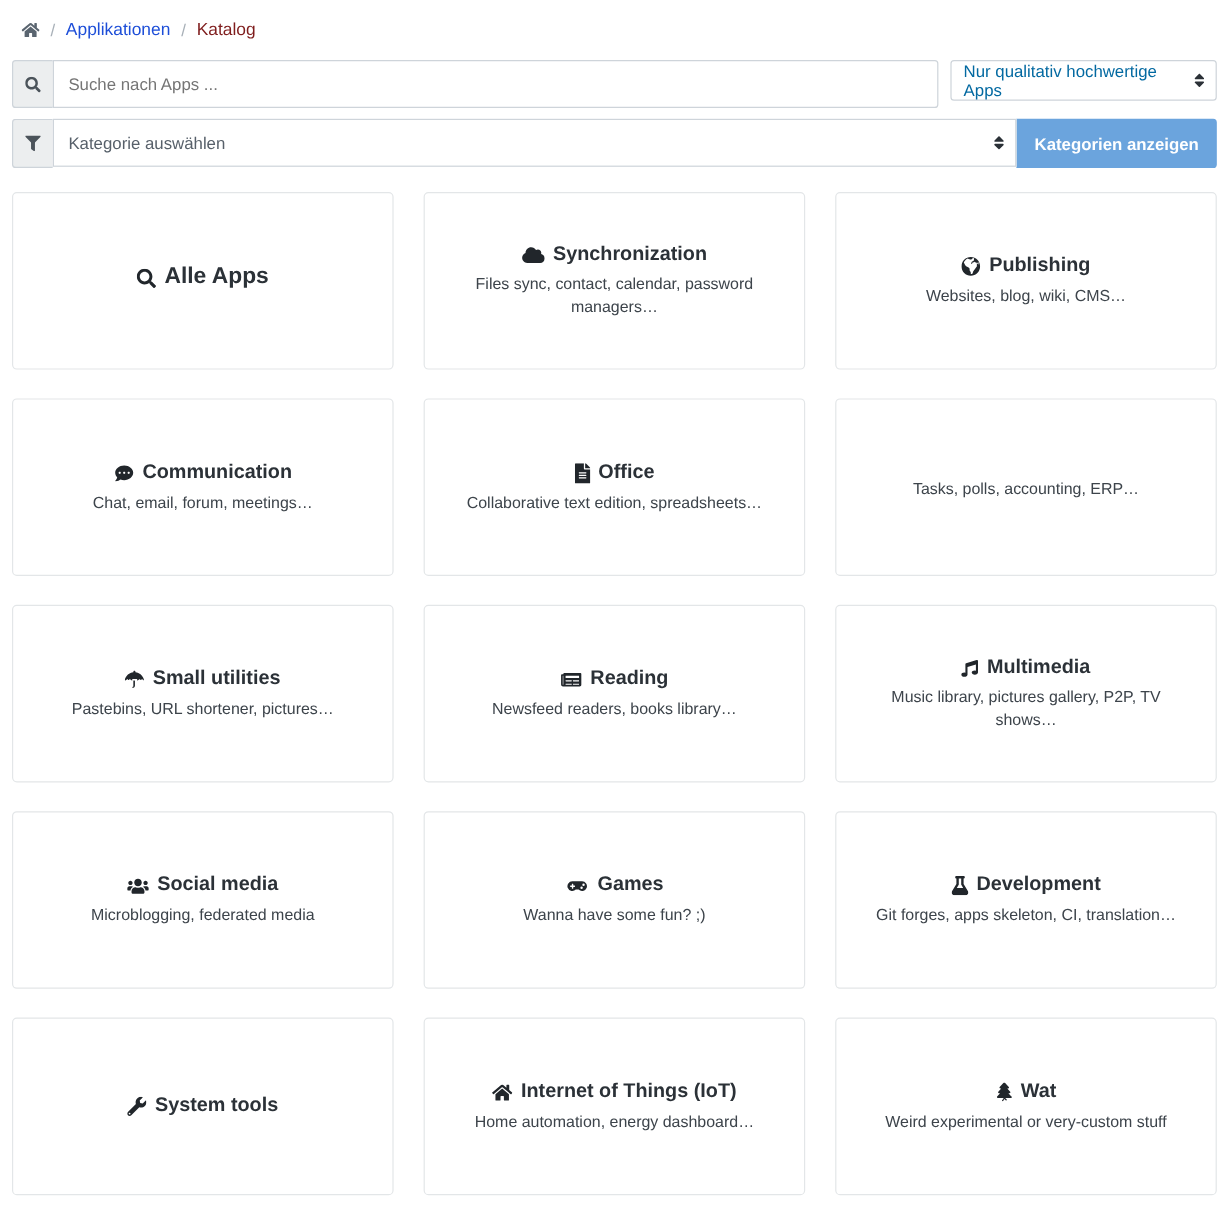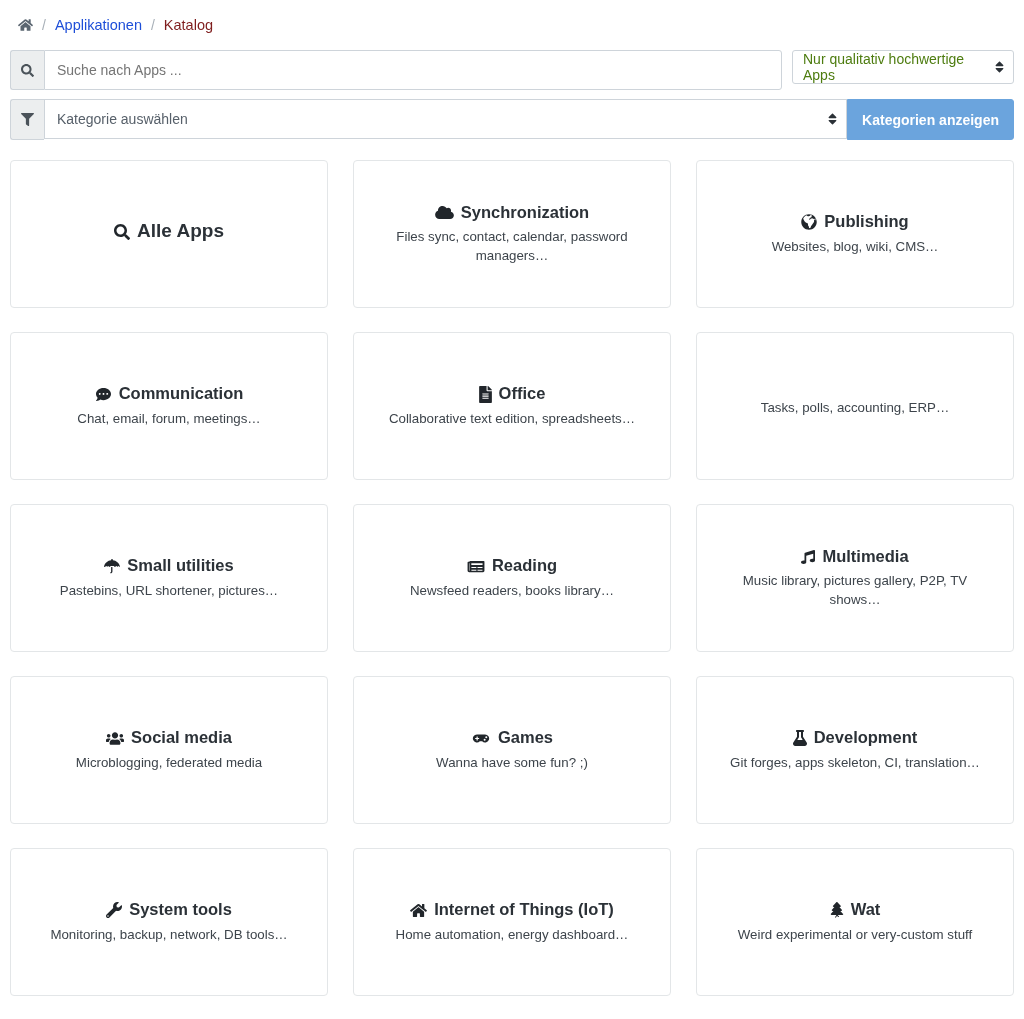--- a/index.html
+++ b/index.html
@@ -68,21 +68,21 @@
   }
   .quality-select {
     position: relative;
     margin-left: 10px;
     width: 222px; min-width: 222px;
     height: 34px;
     border: 1px solid #ced4da;
     border-radius: 3px;
     background: #fff;
     display: flex; align-items: center; justify-content: center;
-    font-size: 14px; color: #4d7c0f;
+    font-size: 14px; color: #0369a1;
     padding: 0 24px 0 10px;
   }
   .cat-btn {
     margin-left: 0;
     height: 41px;
     background: #6ba4dd;
     border: 1px solid #6ba4dd;
     border-radius: 0 3px 3px 0;
     color: #ffffff;
     font-size: 14px;
@@ -328,21 +328,20 @@
 
     <a class="card" href="#">
       <div class="card-title">
         <span class="ci">
           <svg width="16" height="16" viewBox="0 0 512 512" aria-hidden="true">
               <path d="M507.73 109.1c-2.24-9.03-13.54-12.09-20.12-5.51l-74.36 74.36-67.88-11.31-11.31-67.88 74.36-74.36c6.62-6.62 3.43-17.9-5.66-20.16-47.38-11.74-99.55.91-136.58 37.93-39.64 39.64-50.55 97.1-34.05 147.2L18.74 402.76c-24.99 24.99-24.99 65.51 0 90.5 24.99 24.99 65.51 24.99 90.5 0l213.21-213.21c50.12 16.71 107.47 5.68 147.37-34.22 37.07-37.07 49.7-89.32 37.91-136.73zM64 472c-13.25 0-24-10.75-24-24 0-13.26 10.75-24 24-24s24 10.74 24 24c0 13.25-10.75 24-24 24z"></path>
             </svg>
         </span>
         <span>System tools</span>
       </div>
-      <div class="card-desc">Monitoring, backup, network, DB tools…</div>
     </a>
 
     <a class="card" href="#">
       <div class="card-title">
         <span class="ci">
           <svg width="17" height="15" viewBox="0 0 576 512" aria-hidden="true">
               <path d="M280.37 148.26L96 300.11V464a16 16 0 0 0 16 16l112.06-.29a16 16 0 0 0 15.92-16V368a16 16 0 0 1 16-16h64a16 16 0 0 1 16 16v95.64a16 16 0 0 0 16 16.05L464 480a16 16 0 0 0 16-16V300L295.67 148.26a12.19 12.19 0 0 0-15.3 0zM571.6 251.47L488 182.56V44.05a12 12 0 0 0-12-12h-56a12 12 0 0 0-12 12v72.61L318.47 43a48 48 0 0 0-61 0L4.34 251.47a12 12 0 0 0-1.6 16.9l25.5 31A12 12 0 0 0 45.15 301l235.22-193.74a12.19 12.19 0 0 1 15.3 0L530.9 301a12 12 0 0 0 16.9-1.6l25.5-31a12 12 0 0 0-1.7-16.93z"></path>
             </svg>
         </span>
         <span>Internet of Things (IoT)</span>

